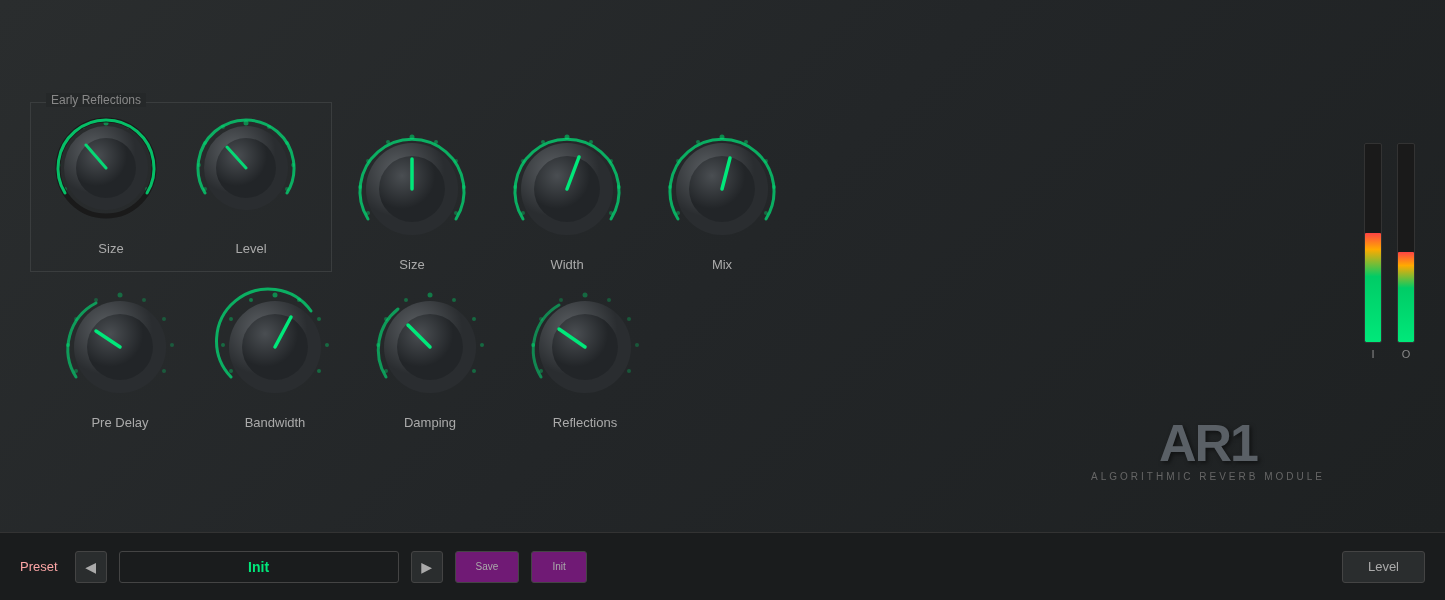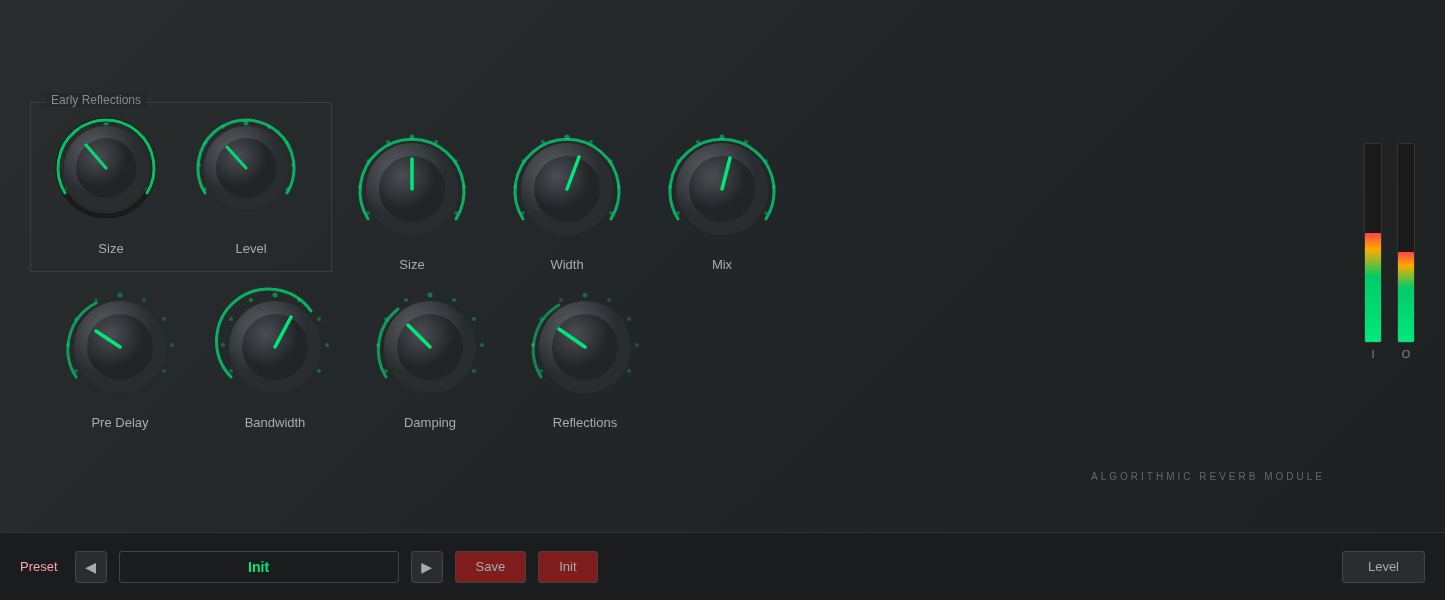--- a/index.html
+++ b/index.html
@@ -165,25 +165,25 @@
       align-items: center;
       justify-content: center;
       color: #00e87a;
       font-size: 14px;
       font-weight: bold;
     }
 
     .action-btn {
       height: 32px;
       padding: 0 20px;
-      background: #7f1d1d;
+      background: #701a75;
       border: 1px solid #444;
       border-radius: 3px;
       color: #aaa;
-      font-size: 13px;
+      font-size: 10px;
       cursor: pointer;
       display: flex;
       align-items: center;
     }
 
     .bypass-btn {
       margin-left: auto;
       height: 32px;
       padding: 0 25px;
       background: #2a2d2e;
@@ -538,20 +538,21 @@
               </defs>
             </svg>
           </div>
           <span class="knob-label">Reflections</span>
         </div>
 
       </div>
     </div>
 
     <div class="ar1-logo">
+      <div class="ar1-text">AR1</div>
       <div class="ar1-sub">ALGORITHMIC REVERB MODULE</div>
     </div>
 
     <div class="vu-section">
 
       <div class="vu-meter">
         <div class="vu-bar-container">
           <div class="vu-bar-fill" style="height: 55%;"></div>
         </div>
         <span class="vu-label">I</span>

